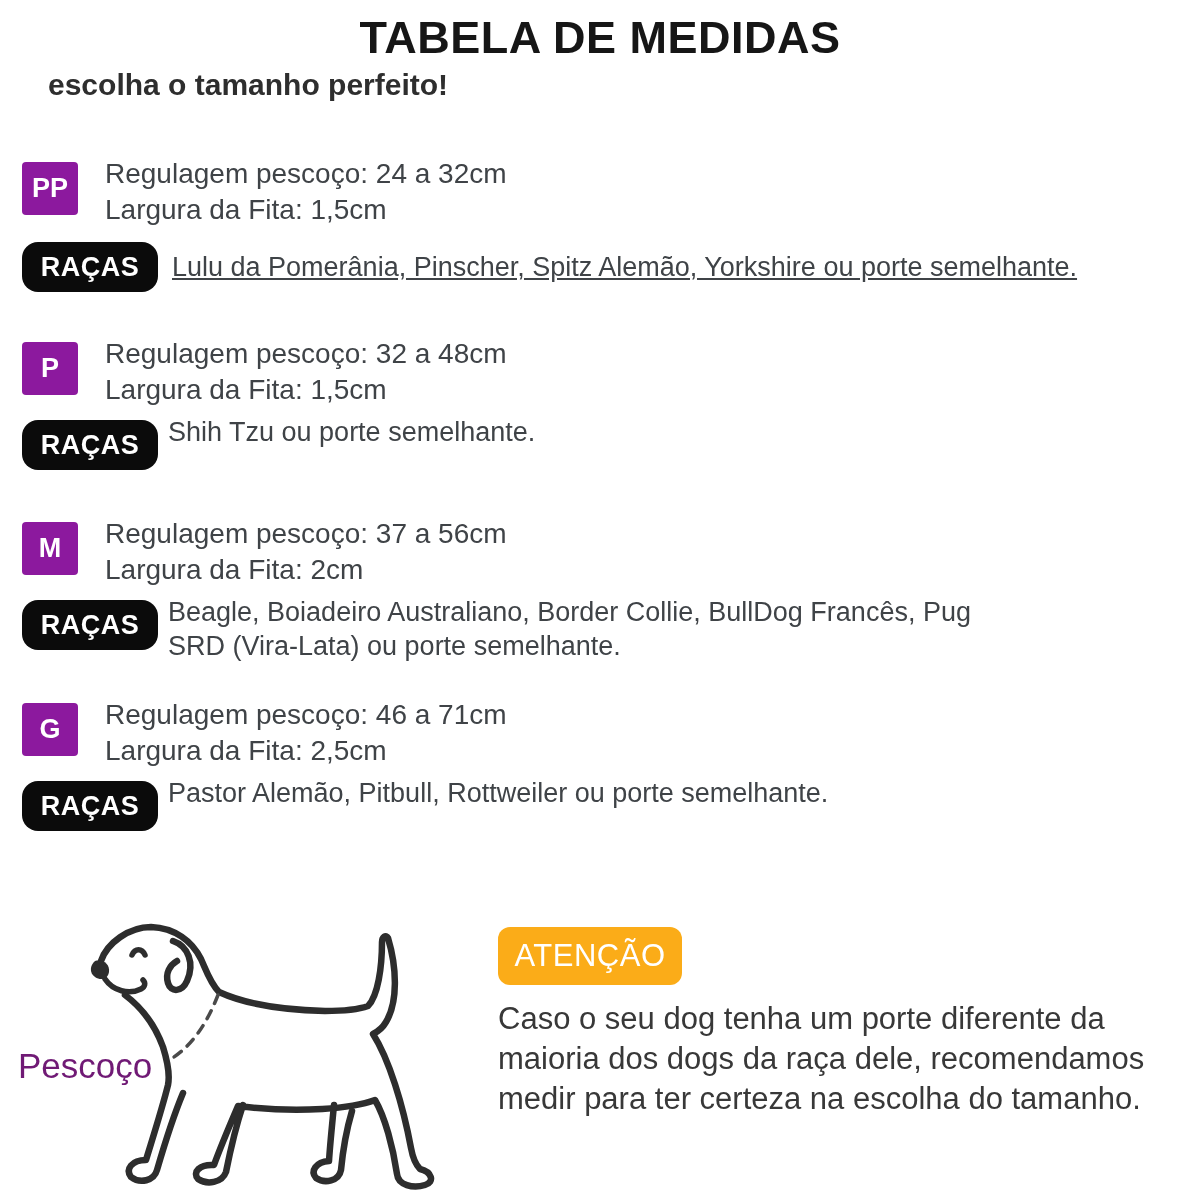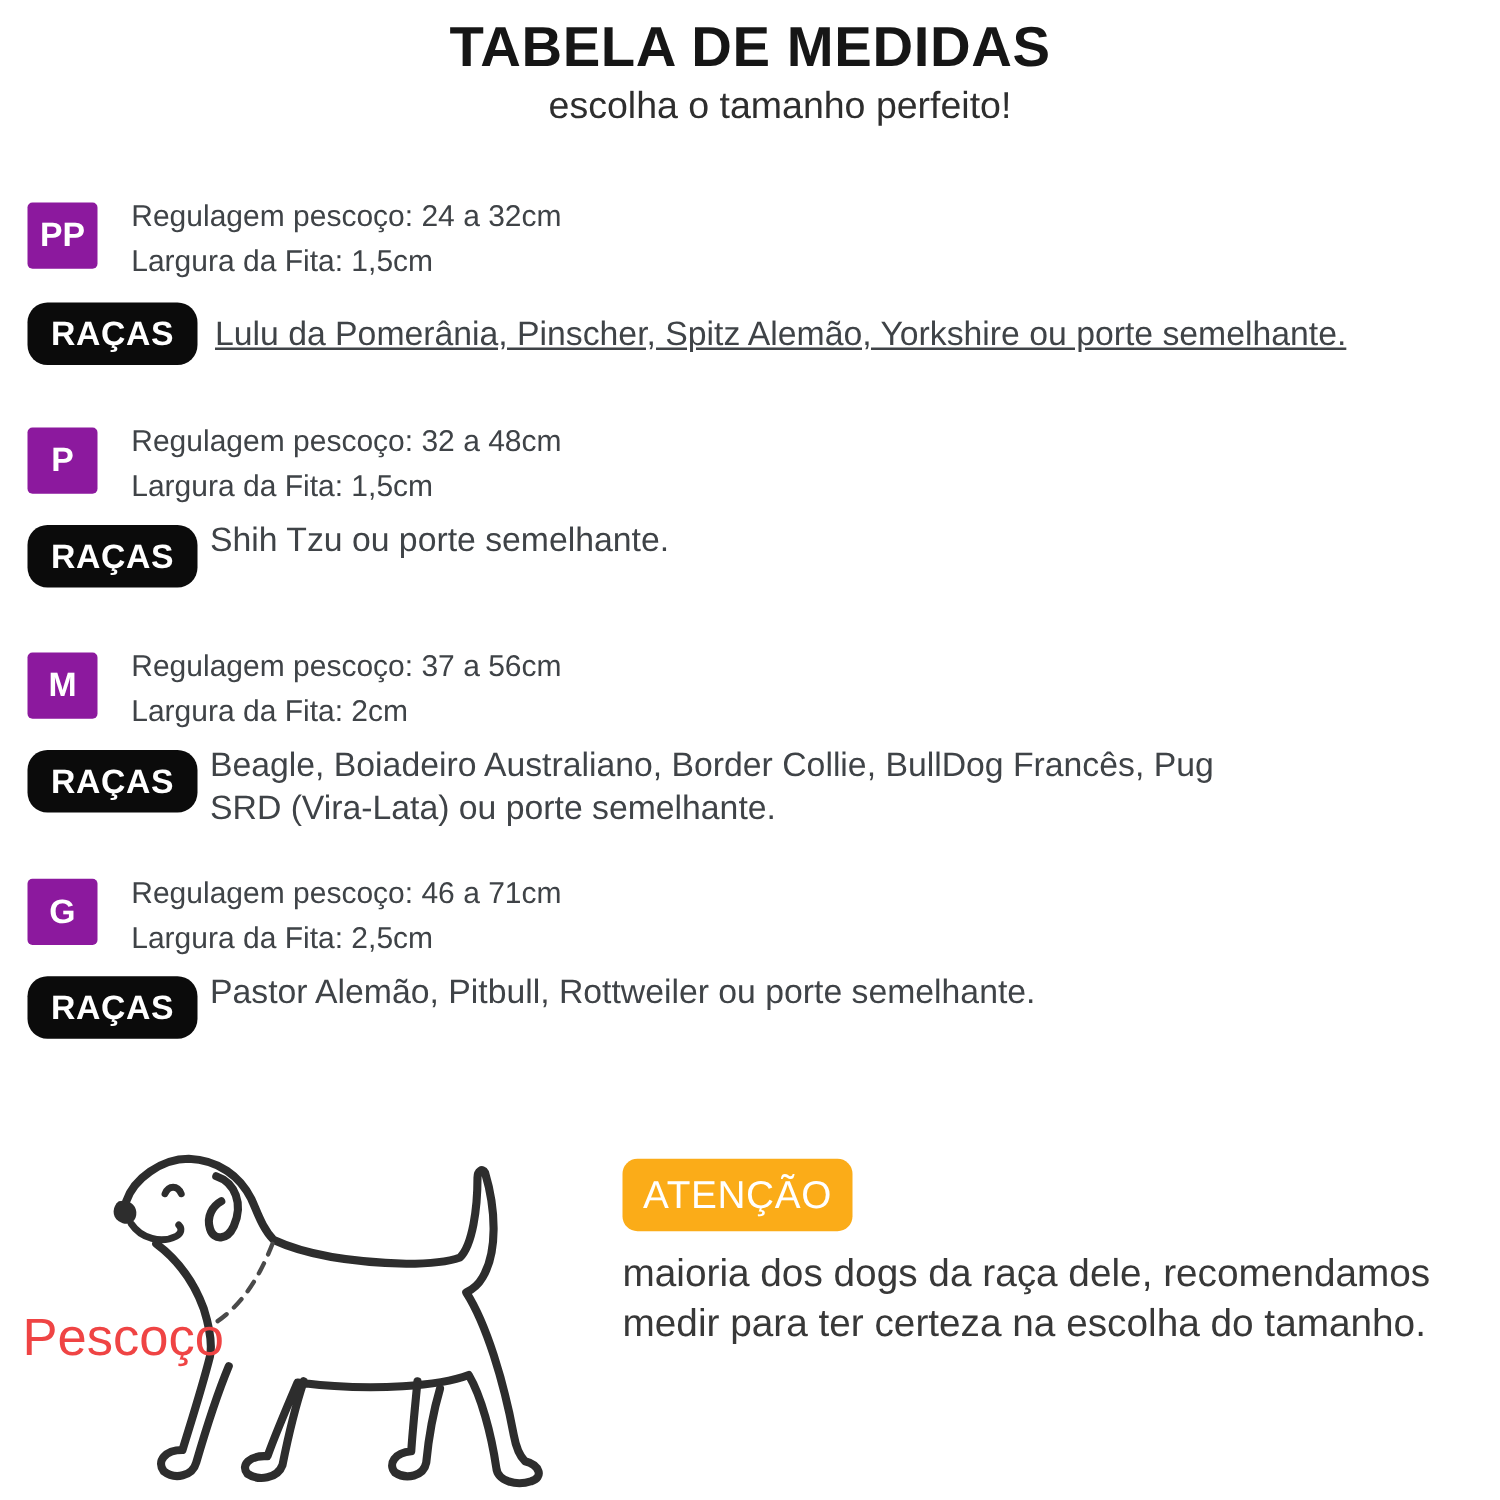--- a/index.html
+++ b/index.html
@@ -5,53 +5,53 @@
   html,body { margin:0; padding:0; background:#ffffff; }
   .page {
     position:relative; width:1200px; height:1200px; background:#ffffff;
     font-family:"Liberation Sans", sans-serif; overflow:hidden;
   }
   .title {
     position:absolute; left:0; right:0; top:12px; text-align:center;
     font-size:45px; font-weight:bold; letter-spacing:0.5px; color:#161616;
   }
   .subtitle {
-    position:absolute; left:0; right:0; top:68px; text-align:center;
-    font-size:30px; font-weight:400; color:#2e2e2e;margin-left:48px;
+    position:absolute; left:0; right:0; top:68px; text-align:left;
+    font-size:30px; font-weight:700; color:#2e2e2e;margin-left:48px;
   }
   .size-row { position:absolute; left:22px; height:56px; }
   .size-row.s0 { top:162px; }
   .size-row.s1 { top:342px; }
   .size-row.s2 { top:522px; }
   .size-row.s3 { top:703px; }
   .size-badge {
     position:absolute; left:0; top:0; width:56px; height:53px;
     background:var(--size-badge,#8C199E); border-radius:4px;
     color:#ffffff; font-weight:bold; font-size:27px;
     display:flex; align-items:center; justify-content:center;
   }
   .spec { position:absolute; left:83px; top:-6px; white-space:nowrap;
-    font-size:24px; line-height:36px; color:var(--text,#3F4347); }
+    font-size:28px; line-height:36px; color:var(--text,#3F4347); }
   .breeds-row { position:absolute; left:22px; height:52px; }
   .breeds-row.b0 { top:242px; }
   .breeds-row.b1 { top:420px; }
   .breeds-row.b2 { top:600px; }
   .breeds-row.b3 { top:781px; }
   .breeds-badge {
     position:absolute; left:0; top:0; width:136px; height:50px;
     background:var(--breeds-badge,#0B0B0B); border-radius:16px;
     color:#ffffff; font-weight:bold; font-size:27px; letter-spacing:0.5px;
     display:flex; align-items:center; justify-content:center;
   }
   .breeds { position:absolute; left:146px; top:-5px; white-space:nowrap;
     font-size:27px; line-height:34px; color:var(--text,#3F4347); }
   .breeds.single { top:8px; }
   .breeds.indent { left:150px;text-decoration:underline; }
   .dog-figure { position:absolute; left:85px; top:913px; width:380px; height:285px; }
-  .neck-label { position:absolute; left:18px; top:1046px; font-size:42px; color:#ef4444; }
+  .neck-label { position:absolute; left:18px; top:1046px; font-size:35px; color:#701a75; }
   .attention-badge {
     position:absolute; left:498px; top:927px; width:184px; height:58px;
     background:var(--attention-badge,#FBAC18); border-radius:12px;
     color:#ffffff; font-weight:normal; font-size:31px; letter-spacing:0.5px;
     display:flex; align-items:center; justify-content:center;
   }
   .note { position:absolute; left:498px; top:999px; font-size:31px;
     line-height:40px; color:#383838; white-space:nowrap; }
 </style>
 </head>
@@ -169,17 +169,18 @@
       C 5 52 4 60 10 64 C 16 68 23 66 24 59 C 25 51 18 46 10 48 Z"></path>
 
     <path stroke="#4a4a4a" stroke-width="3.5" stroke-dasharray="9 8" d="M 133 82 C 122 110 108 132 86 146"></path>
   </svg>
 
   <div class="neck-label">Pescoço</div>
 
   <div class="attention-badge">ATENÇÃO</div>
 
   <div class="note">
+    <div>Caso o seu dog tenha um porte diferente da</div>
     <div>maioria dos dogs da raça dele, recomendamos</div>
     <div>medir para ter certeza na escolha do tamanho.</div>
   </div>
 
 </div>
 
 </body></html>

